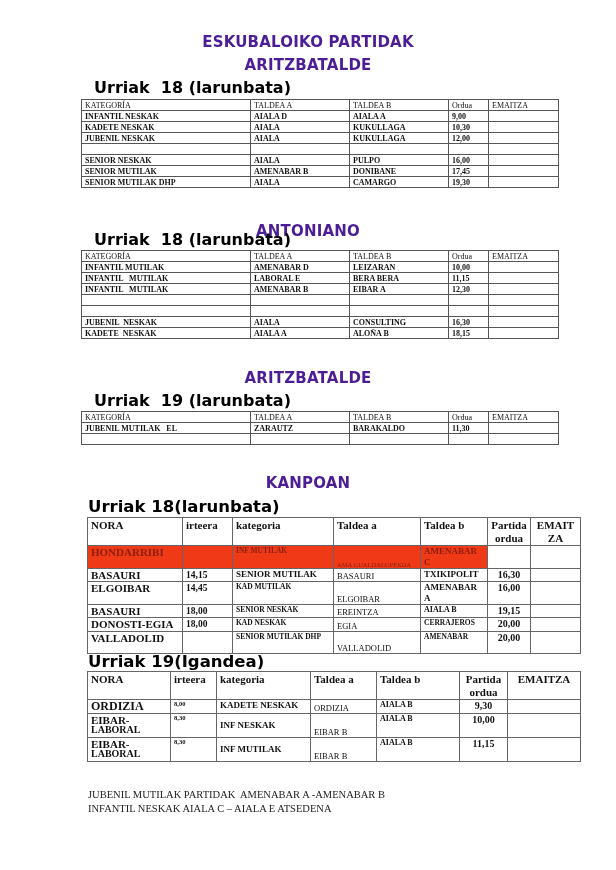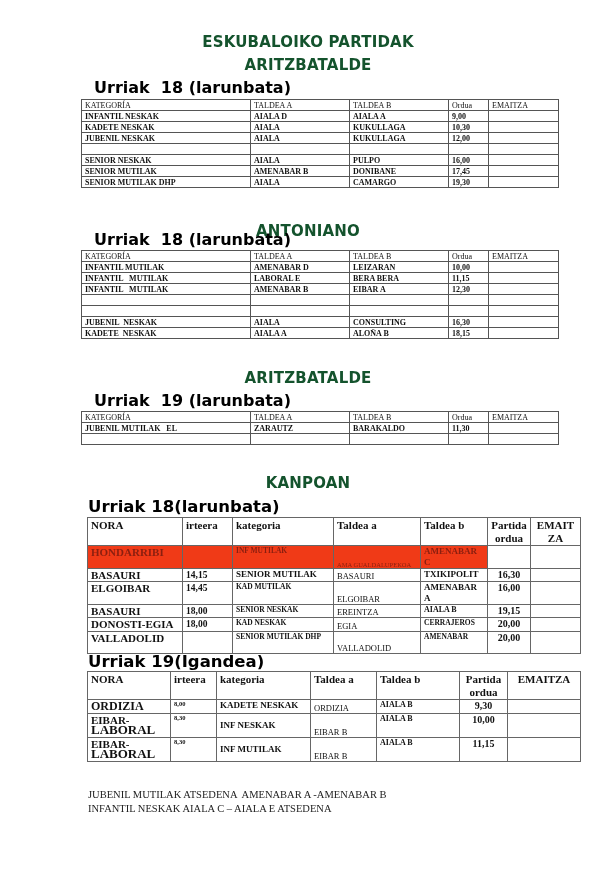--- a/index.html
+++ b/index.html
@@ -2,21 +2,21 @@
 <html><head>
 <meta charset="utf-8">
 <style>
   * { box-sizing: border-box; margin: 0; padding: 0; }
   html, body { width: 616px; height: 870px; background: #ffffff; overflow: hidden; }
   body { position: relative; font-family: "Liberation Serif", serif; color: #111; }
 
   .h-title {
     position: absolute; left: 0; width: 616px; text-align: center;
     font-family: "DejaVu Sans", "Liberation Sans", sans-serif; font-weight: bold;
-    font-size: 15px; letter-spacing: 0.2px; color: #14532d;
+    font-size: 15px; letter-spacing: 0.2px; color: #4c1d95;
   }
   .h-date {
     position: absolute; font-family: "DejaVu Sans", "Liberation Sans", sans-serif;
     font-weight: bold; font-size: 16px; color: #000; white-space: pre;
   }
 
   table.sched { position: absolute; border-collapse: collapse; table-layout: fixed; }
   table.sched td {
     border: 1px solid #555; font-family: "Liberation Serif", serif;
     font-size: 8px; line-height: 9px; padding: 0 3px; height: 11px;
@@ -32,21 +32,21 @@
   }
   table.kanpo tr.hdr td { font-size: 11px; font-weight: bold; line-height: 13px; padding-top: 1px; }
   table.kanpo td.nora { font-size: 11px; font-weight: bold; line-height: 12px; }
   table.kanpo td.small { font-size: 7.5px; line-height: 9px; }
   table.kanpo td.smallb { font-size: 7.5px; line-height: 9px; font-weight: bold; }
   table.kanpo td.mid { font-size: 9px; font-weight: bold; line-height: 11px; }
   table.kanpo td.norm { font-size: 8.5px; line-height: 10px; vertical-align: bottom; }
   table.kanpo td.time { font-size: 10px; font-weight: bold; line-height: 12px; }
   table.kanpo td.ctr { text-align: center; }
   table.kanpo tr.red td.hl { background: #f03a17; color: #8a1f10; }
-  .sub { display: block; font-size: 13px; line-height: 8px; font-family: Liberation Serif, serif; }
+  .sub { display: block; font-size: 10px; line-height: 8px; font-family: Liberation Serif, serif; }
 
   .note {
     position: absolute; left: 88px; font-family: "Liberation Serif", serif;
     font-size: 10.5px; color: #222; white-space: pre;
   }
 </style>
 </head>
 <body>
 
 <div class="h-title" style="top:33px;">ESKUBALOIKO PARTIDAK</div>
@@ -351,14 +351,14 @@
     <td class="smallb" style="font-size:6.5px;line-height:7px;">8,30</td>
     <td class="mid" style="vertical-align:middle;">INF MUTILAK</td>
     <td class="norm">EIBAR B</td>
     <td class="smallb" style="font-size:8px;">AIALA B</td>
     <td class="time ctr">11,15</td>
     <td></td>
   </tr>
 </tbody>
   </table>
 
-<div class="note" style="top:789px;">JUBENIL MUTILAK ATSEDENA  AMENABAR A -AMENABAR B</div>
+<div class="note" style="top:789px;">JUBENIL MUTILAK PARTIDAK  AMENABAR A -AMENABAR B</div>
 <div class="note" style="top:803px;">INFANTIL NESKAK AIALA C – AIALA E ATSEDENA</div>
 
 </body></html>

